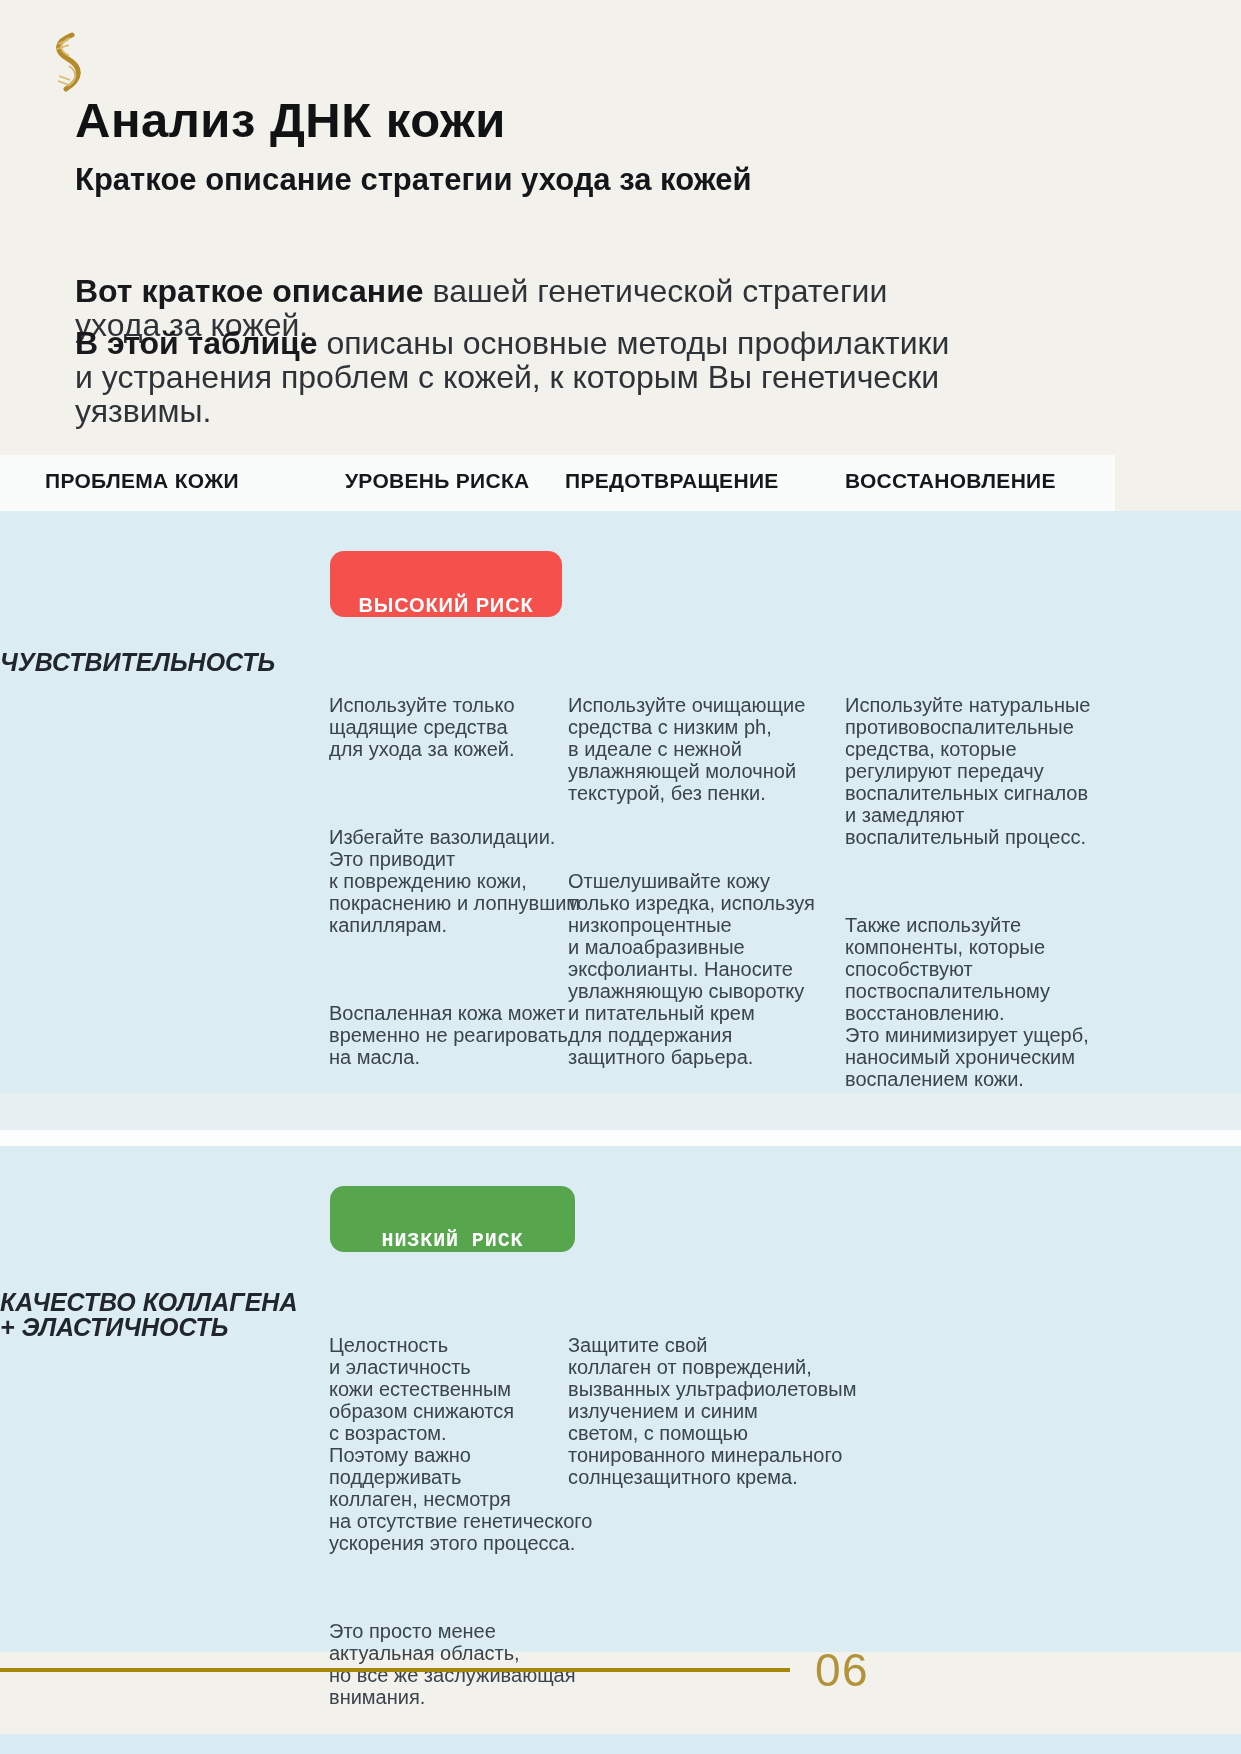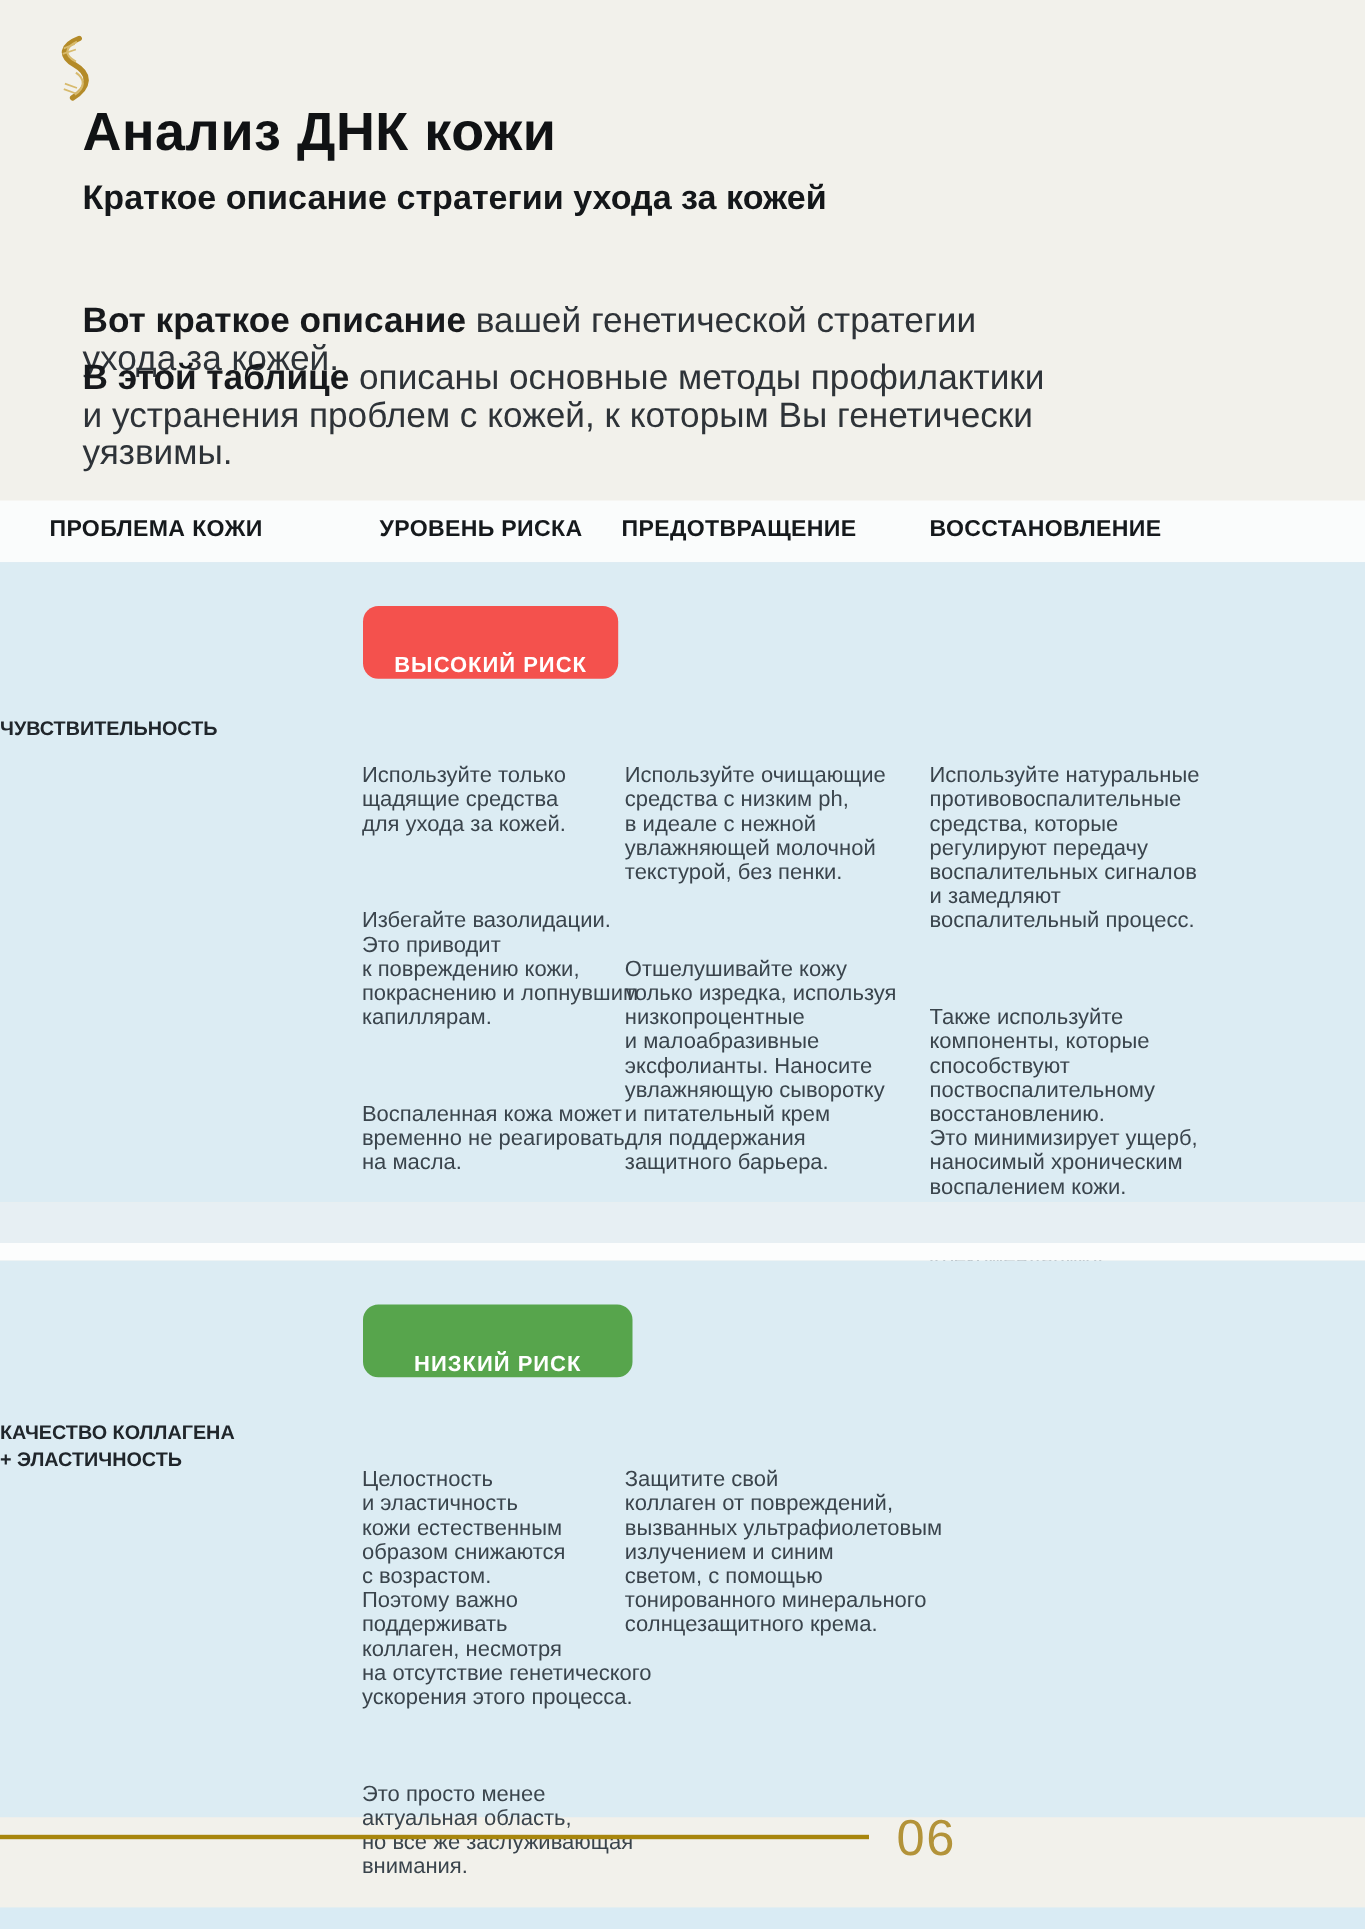--- a/index.html
+++ b/index.html
@@ -27,21 +27,21 @@
   }
 
   
   .intro{position:absolute;left:75px;width:880px;font-size:32px;line-height:34px;color:#2e3338;}
   .intro b{color:#17191c;}
   .intro-1{top:242px;}
   .intro-2{top:294px;}
 
   
   .thead{
-    position:absolute;left:0;top:455px;width:1241px;height:56px;
+    position:absolute;left:0;top:455px;width:1115px;height:56px;
     background:#fafcfc;
   }
   .thead span{
     position:absolute;top:14px;
     font-size:21px;font-weight:700;color:#15191c;letter-spacing:.3px;white-space:pre;
   }
   .th-1{left:45px;}
   .th-2{left:345px;}
   .th-3{left:565px;}
   .th-4{left:845px;}
@@ -54,34 +54,34 @@
   .strip-a{position:absolute;left:0;top:1093px;width:1241px;height:37px;background:#e7eff3;}
   .strip-b{position:absolute;left:0;top:1130px;width:1241px;height:16px;background:#fcfdfd;}
 
   
   .badge{
     position:absolute;left:330px;top:40px;height:66px;
     border-radius:14px;display:flex;align-items:flex-end;justify-content:center;
     color:#ffffff;font-size:20px;font-weight:700;letter-spacing:.9px;white-space:pre;
   }
   .badge-high{width:232px;background:#f4514d;}
-  .badge-low{width:245px;background:#57a54c;}
+  .badge-low{width:245px;background:#57a54c;font-family:Liberation Mono, monospace;}
 
   
   .row{position:absolute;left:0;top:139px;width:1241px;}
   .section-low .row{top:144px;}
   .cell{
     position:absolute;top:0;
     font-size:20px;line-height:22px;color:#3a444c;white-space:pre;
   }
   .cell p{margin:0 0 22px 0;}
   .cell p:last-child{margin-bottom:0;}
   .cell-problem{
     left:45px;width:260px;
-    font-size:18px;line-height:25px;font-weight:700;color:#20262b;white-space:pre;
+    font-size:25px;line-height:25px;font-weight:700;color:#20262b;white-space:pre;font-style:italic;
   }
   .cell-a{left:329px;width:250px;}
   .cell-b{left:568px;width:275px;}
   .cell-c{left:845px;width:285px;}
 
   
   .gold-line{position:absolute;left:0;top:1668px;width:790px;height:4px;background:#a8860d;}
   .page-number{
     position:absolute;left:815px;top:1643px;
     font-size:46px;color:#b39339;letter-spacing:1.5px;

